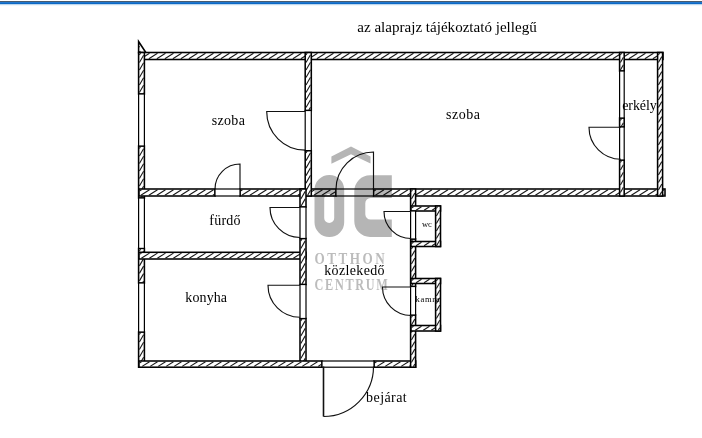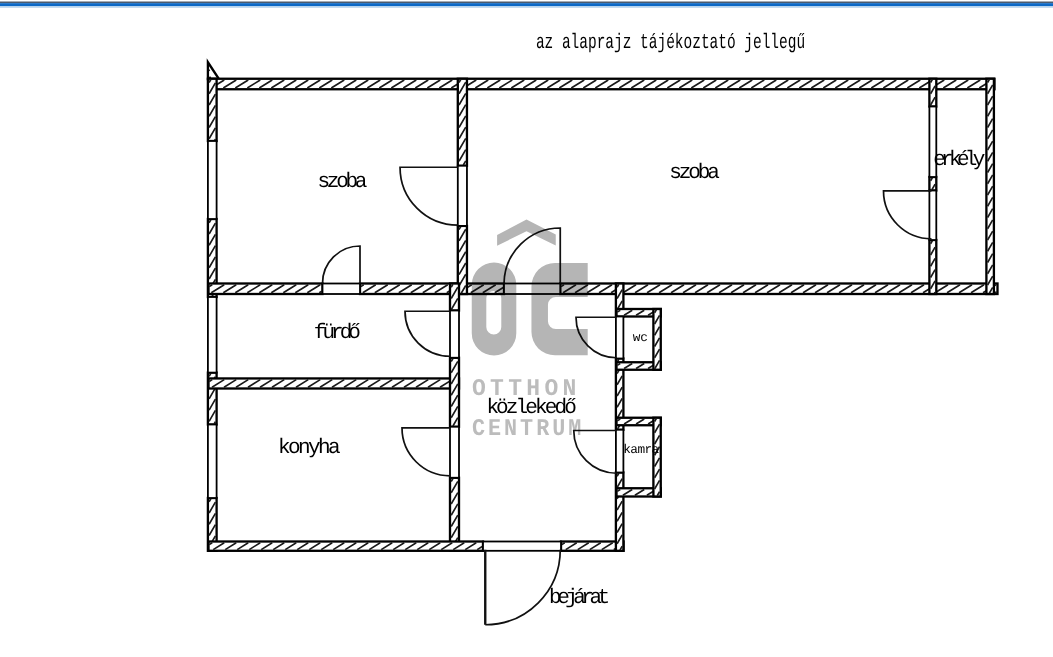--- a/index.html
+++ b/index.html
@@ -1,17 +1,17 @@
 <!DOCTYPE html>
 <html><head>
 <meta charset="utf-8">
 <style>
 html,body{margin:0;padding:0;background:#fff;}
 #page{position:relative;width:702px;height:438px;background:#d946ef;overflow:hidden;
-font-family:Liberation Mono, monospace;}
+font-family:Liberation Serif, serif;}
 svg{position:absolute;left:0;top:0;}
 .ht{stroke:#1a1a1a;stroke-width:1.1;fill:none;}
 </style>
 </head>
 <body>
 <div id="page">
 <svg width="702" height="438" viewBox="0 0 702 438">
 
 <rect x="0" y="0" width="702" height="438" fill="#ffffff"></rect>
 

